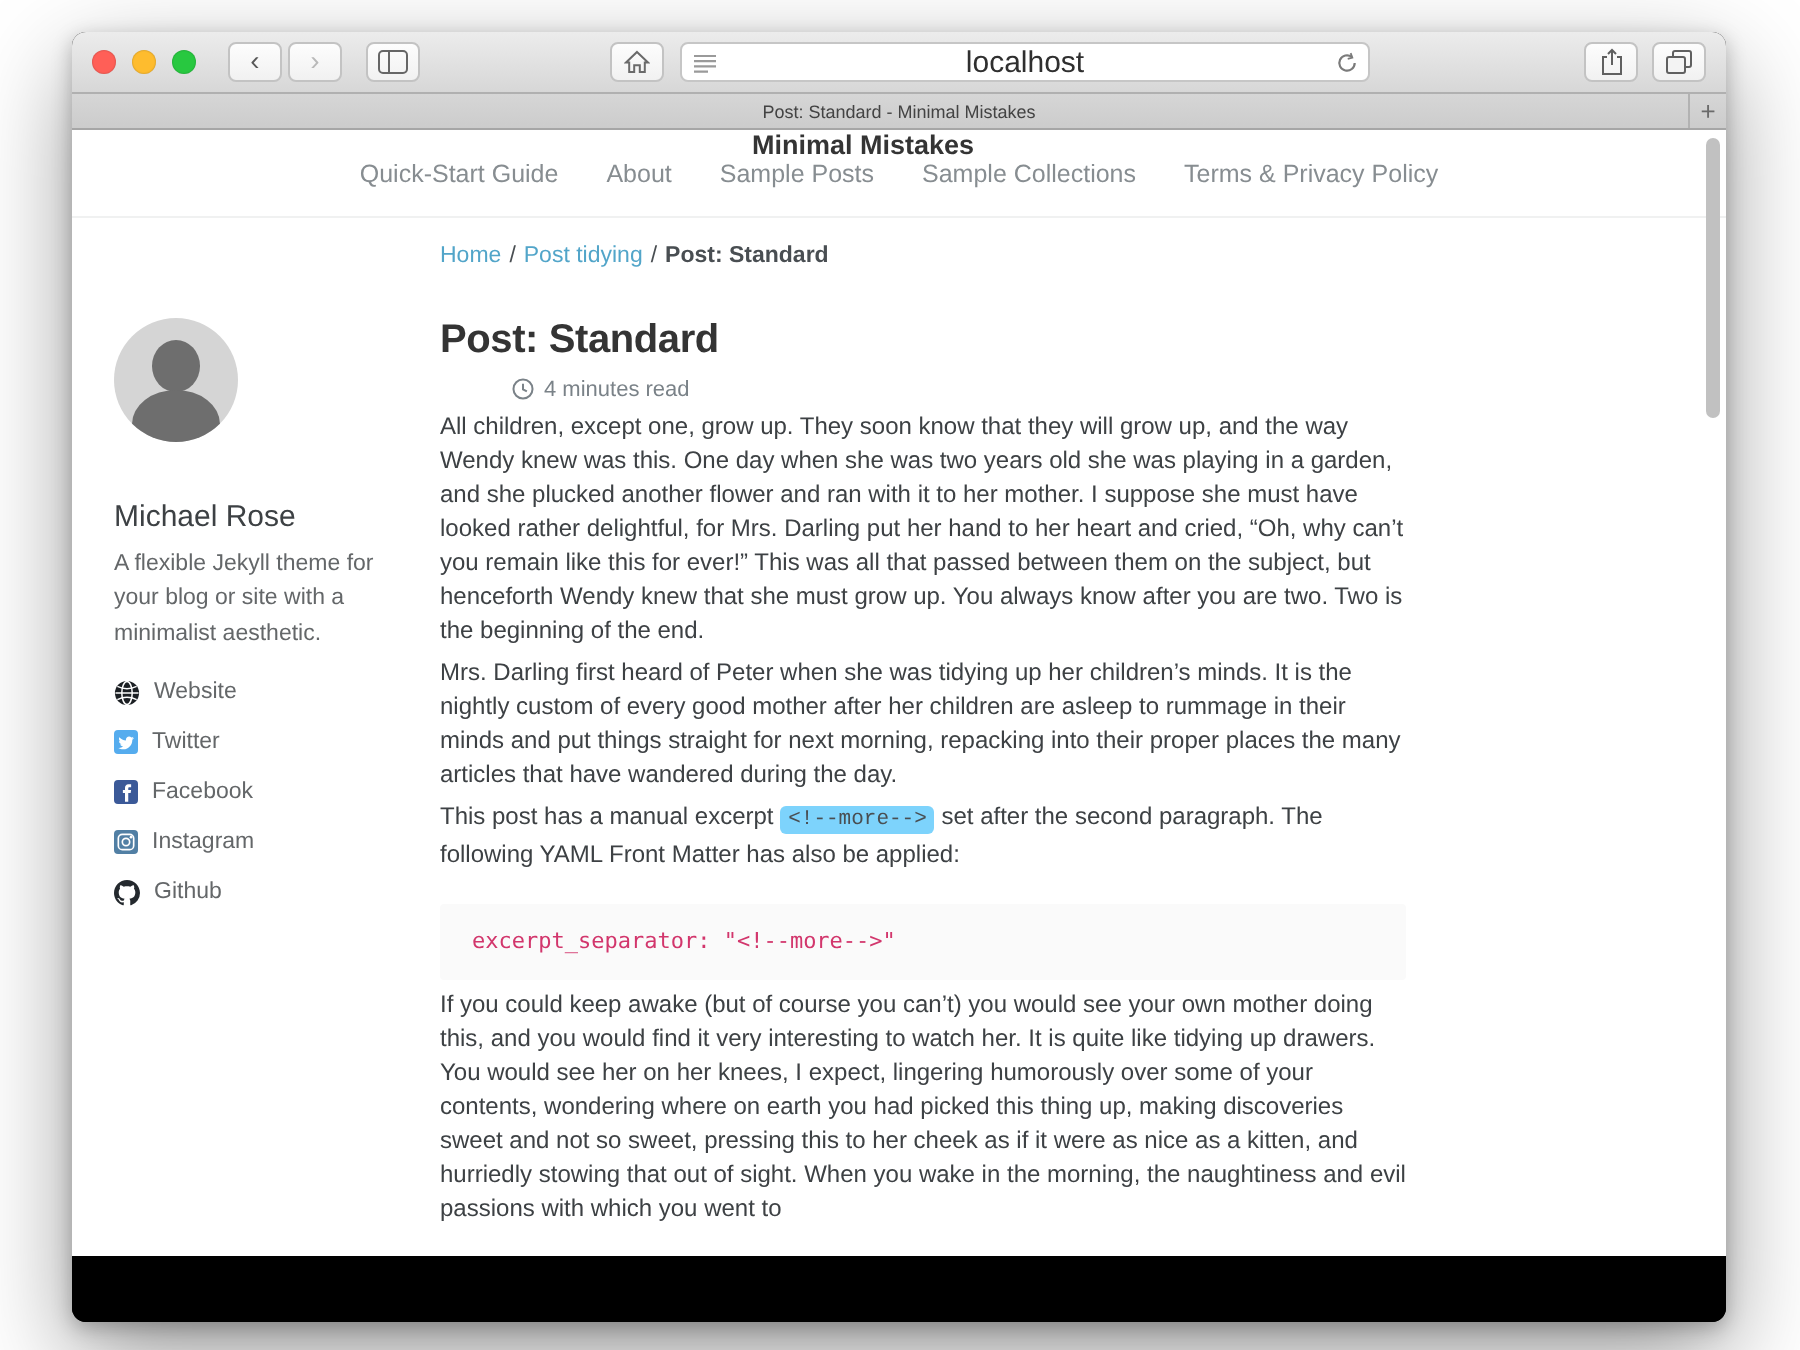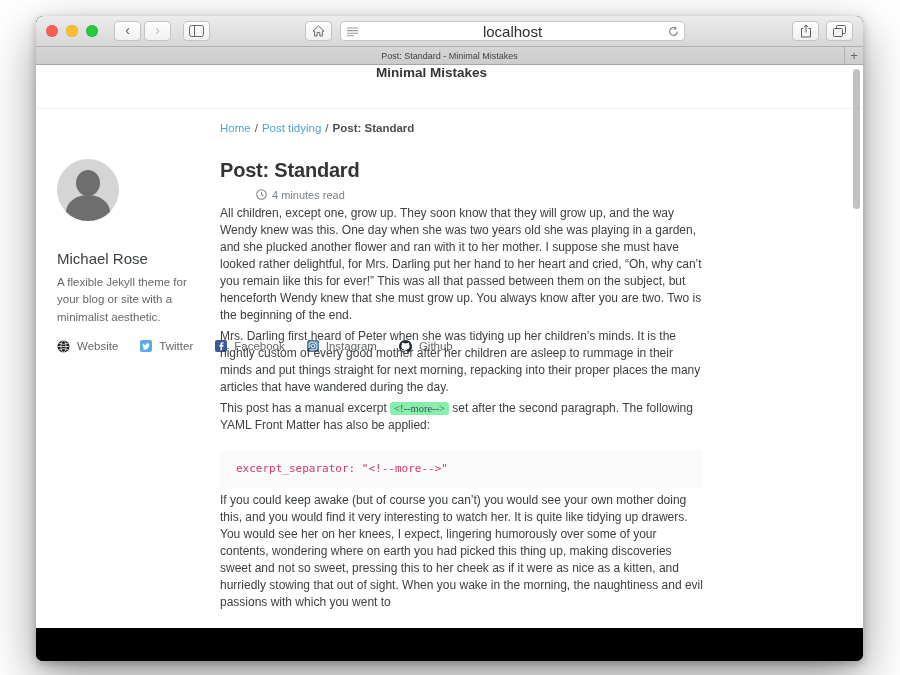--- a/index.html
+++ b/index.html
@@ -74,32 +74,32 @@
 
   .content-row { display:flex; padding:25px 21px 0 21px; }
 
   
   .sidebar { width:163px; flex:none; }
   .avatar { width:62px; height:62px; border-radius:50%; background:#d5d5d5; position:relative; overflow:hidden; }
   .avatar .head { position:absolute; left:19px; top:11px; width:24px; height:26px; border-radius:50%; background:#6e6e6e; }
   .avatar .shoulders { position:absolute; left:9px; top:36px; width:44px; height:34px; border-radius:50% 50% 0 0; background:#6e6e6e; }
   .author-name { margin-top:29px; font-size:15px; color:#3d4144; }
   .author-bio { margin-top:7px; font-size:11.5px; line-height:1.5; color:#646769; width:150px; }
-  .author-links { margin-top:14px; display:flex; flex-direction:row; gap:22px; }
+  .author-links { margin-top:14px; display:flex; flex-direction:column; gap:12px; }
   .alink { display:flex; align-items:center; gap:7px; font-size:11.5px; color:#646769; height:13px; }
   .sq { width:12px; height:12px; border-radius:2px; display:flex; align-items:center; justify-content:center; flex:none; }
 
   
   .main { width:483px; flex:none; }
   .post-title { font-size:20px; font-weight:bold; color:#343434; letter-spacing:-0.2px; }
   .meta { margin-top:7px; font-size:11px; color:#7a8288; display:flex; align-items:flex-start; gap:5px;margin-left:36px; }
   .main p { margin-top:4px; font-size:12px; line-height:17px; color:#3d4144; }
   .inline-code {
-    font-family:Liberation Serif, serif; font-size:10.5px;
-    background:#86efac; border-radius:3px; padding:1px 4px; color:#494e52;
+    font-family:Liberation Mono, monospace; font-size:10.5px;
+    background:#7dd3fc; border-radius:3px; padding:1px 4px; color:#494e52;
   }
   .codeblock {
     margin-top:16px; background:#fafafa; border-radius:2px; padding:12px 16px;
     font-family:"DejaVu Sans Mono", monospace; font-size:11px; line-height:14px;
   }
   .code-red { color:#d2366c; }
 
   .bottomband { height:33px; flex:none; background:#000; }
 
   svg { display:block; }
@@ -187,20 +187,27 @@
     <div class="newtab">
         <span>+</span>
       </div>
   </div>
 
   <div class="viewport">
     <div class="scroll-thumb"></div>
 
     <div class="masthead">
       <div class="site-title">Minimal Mistakes</div>
+      <div class="mnav">
+        <span>Quick-Start Guide</span>
+        <span>About</span>
+        <span>Sample Posts</span>
+        <span>Sample Collections</span>
+        <span>Terms &amp; Privacy Policy</span>
+      </div>
     </div>
 
     <div class="breadcrumb">
       <span class="bc-link">Home</span><span class="bc-sep">/</span><span class="bc-link">Post tidying</span><span class="bc-sep">/</span><span class="bc-current">Post: Standard</span>
     </div>
 
     <div class="content-row">
 
       <div class="sidebar">
         <div class="avatar">

